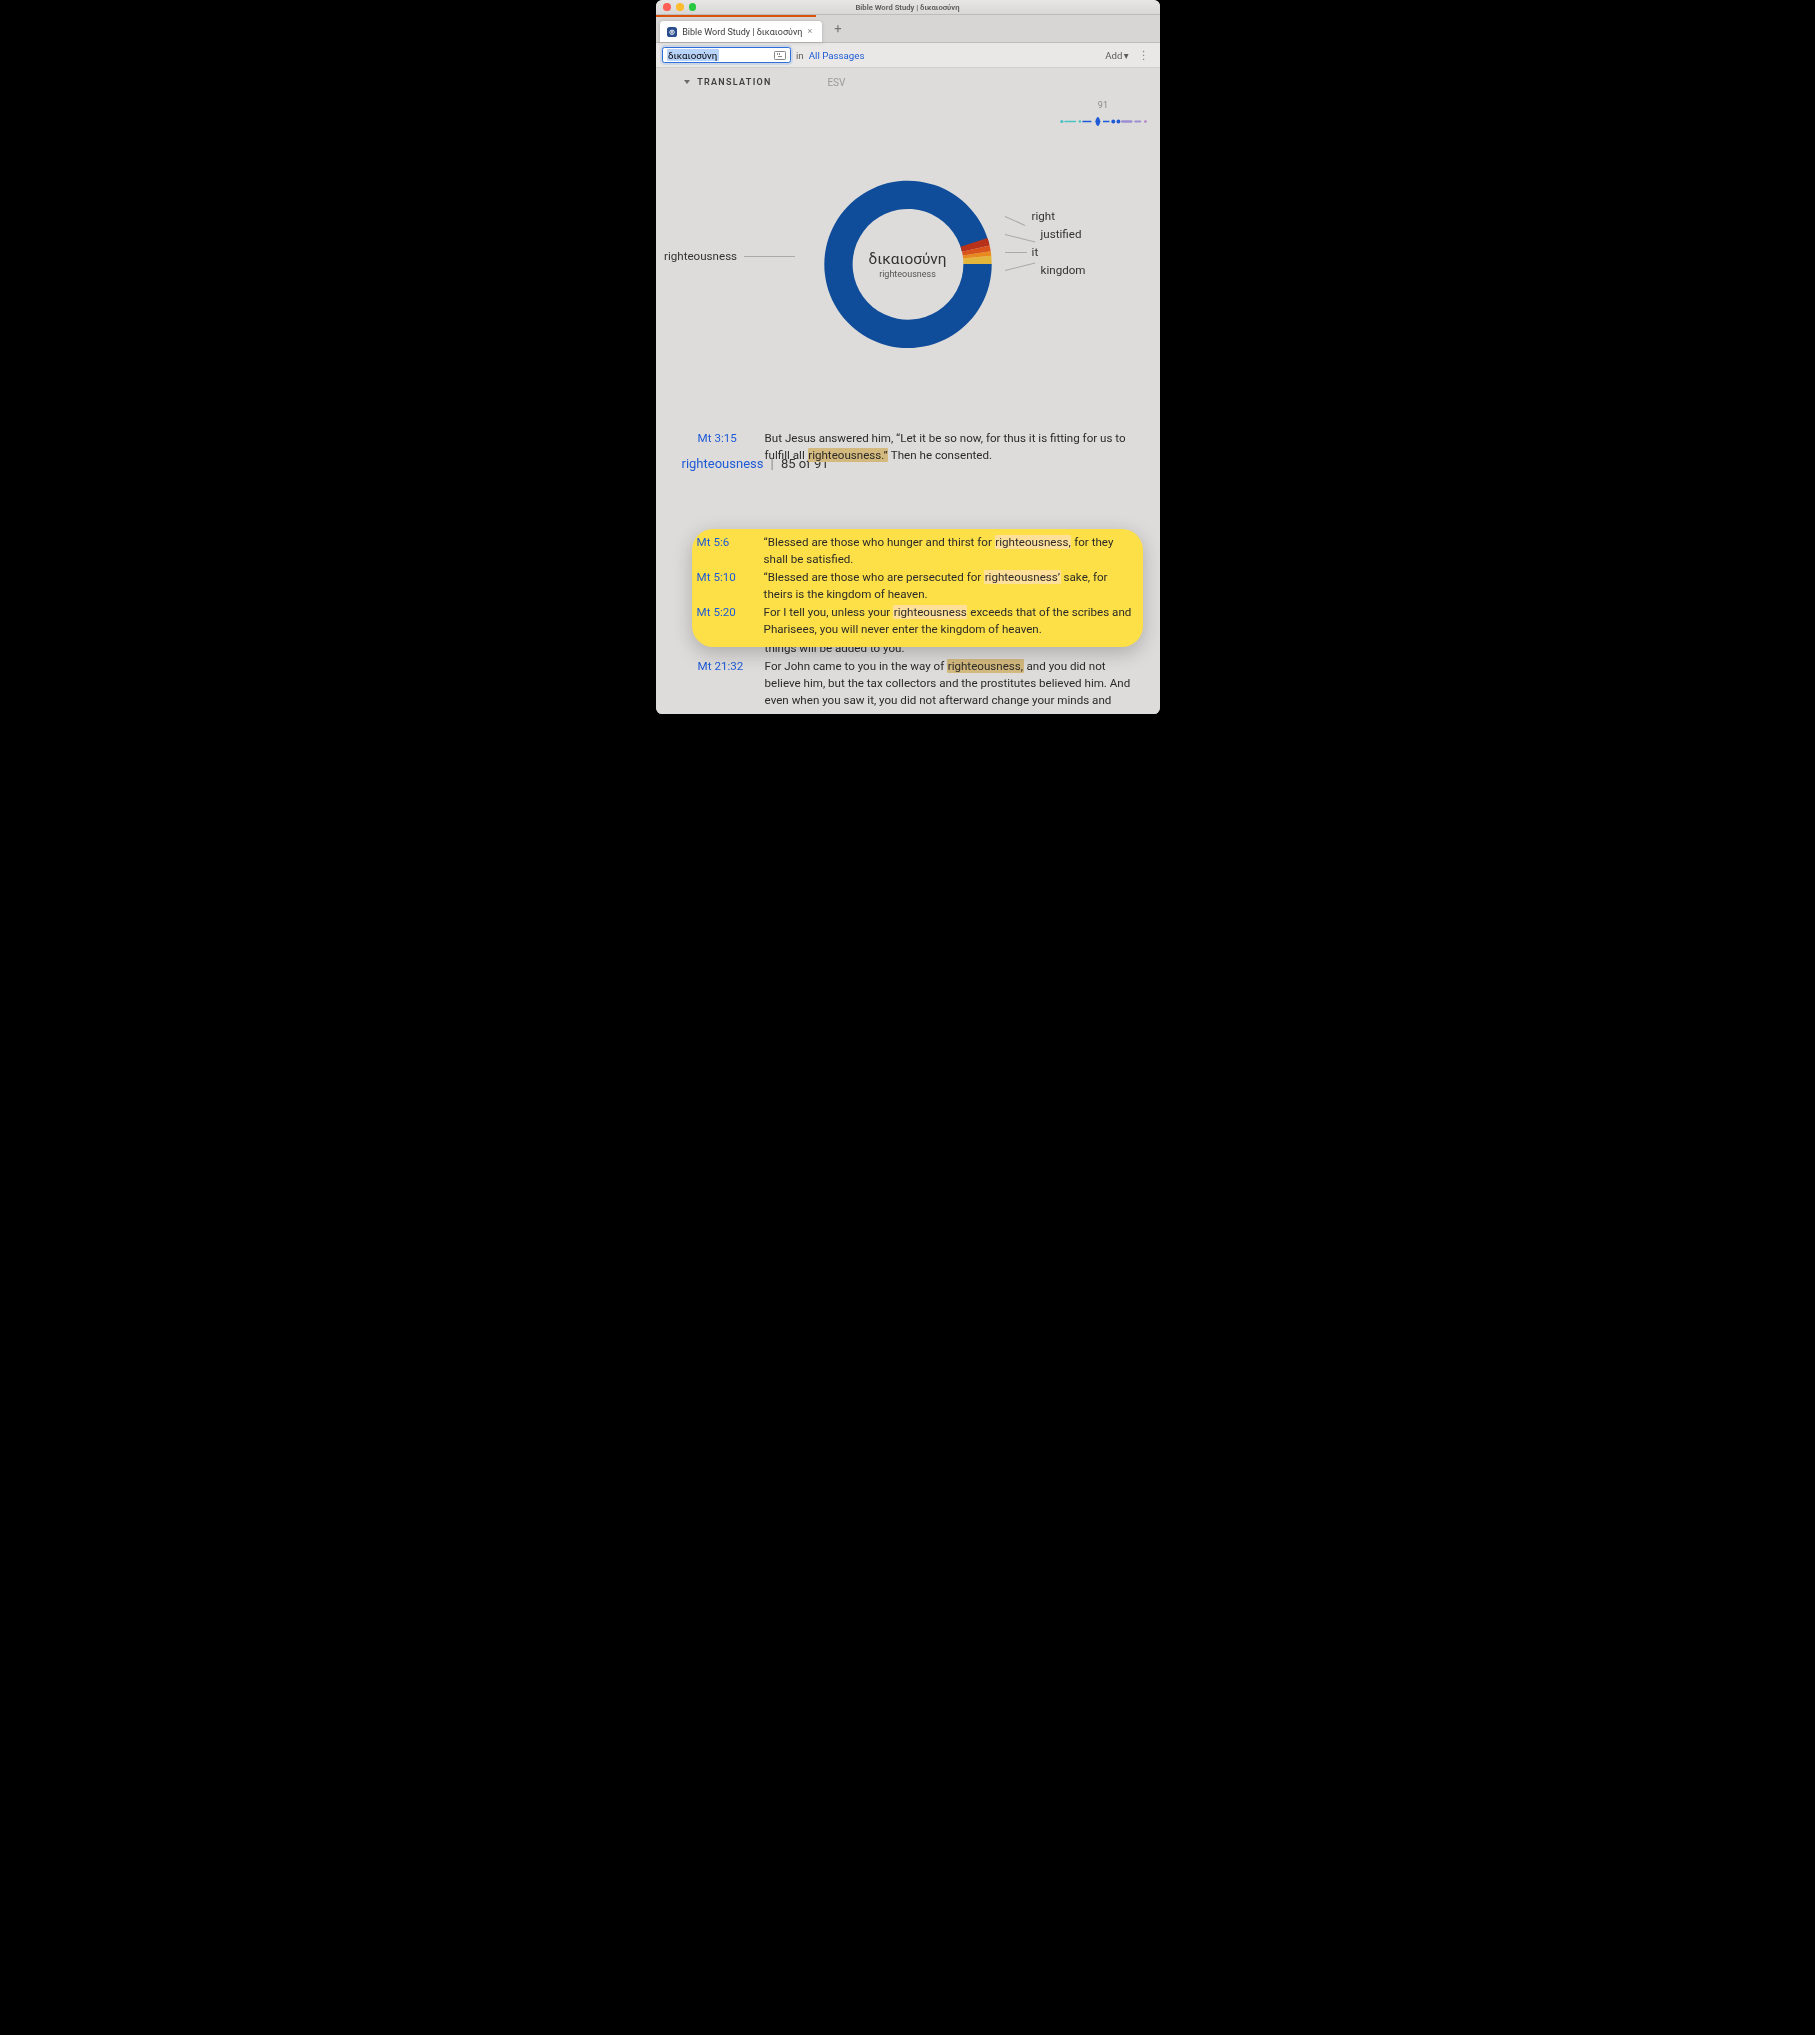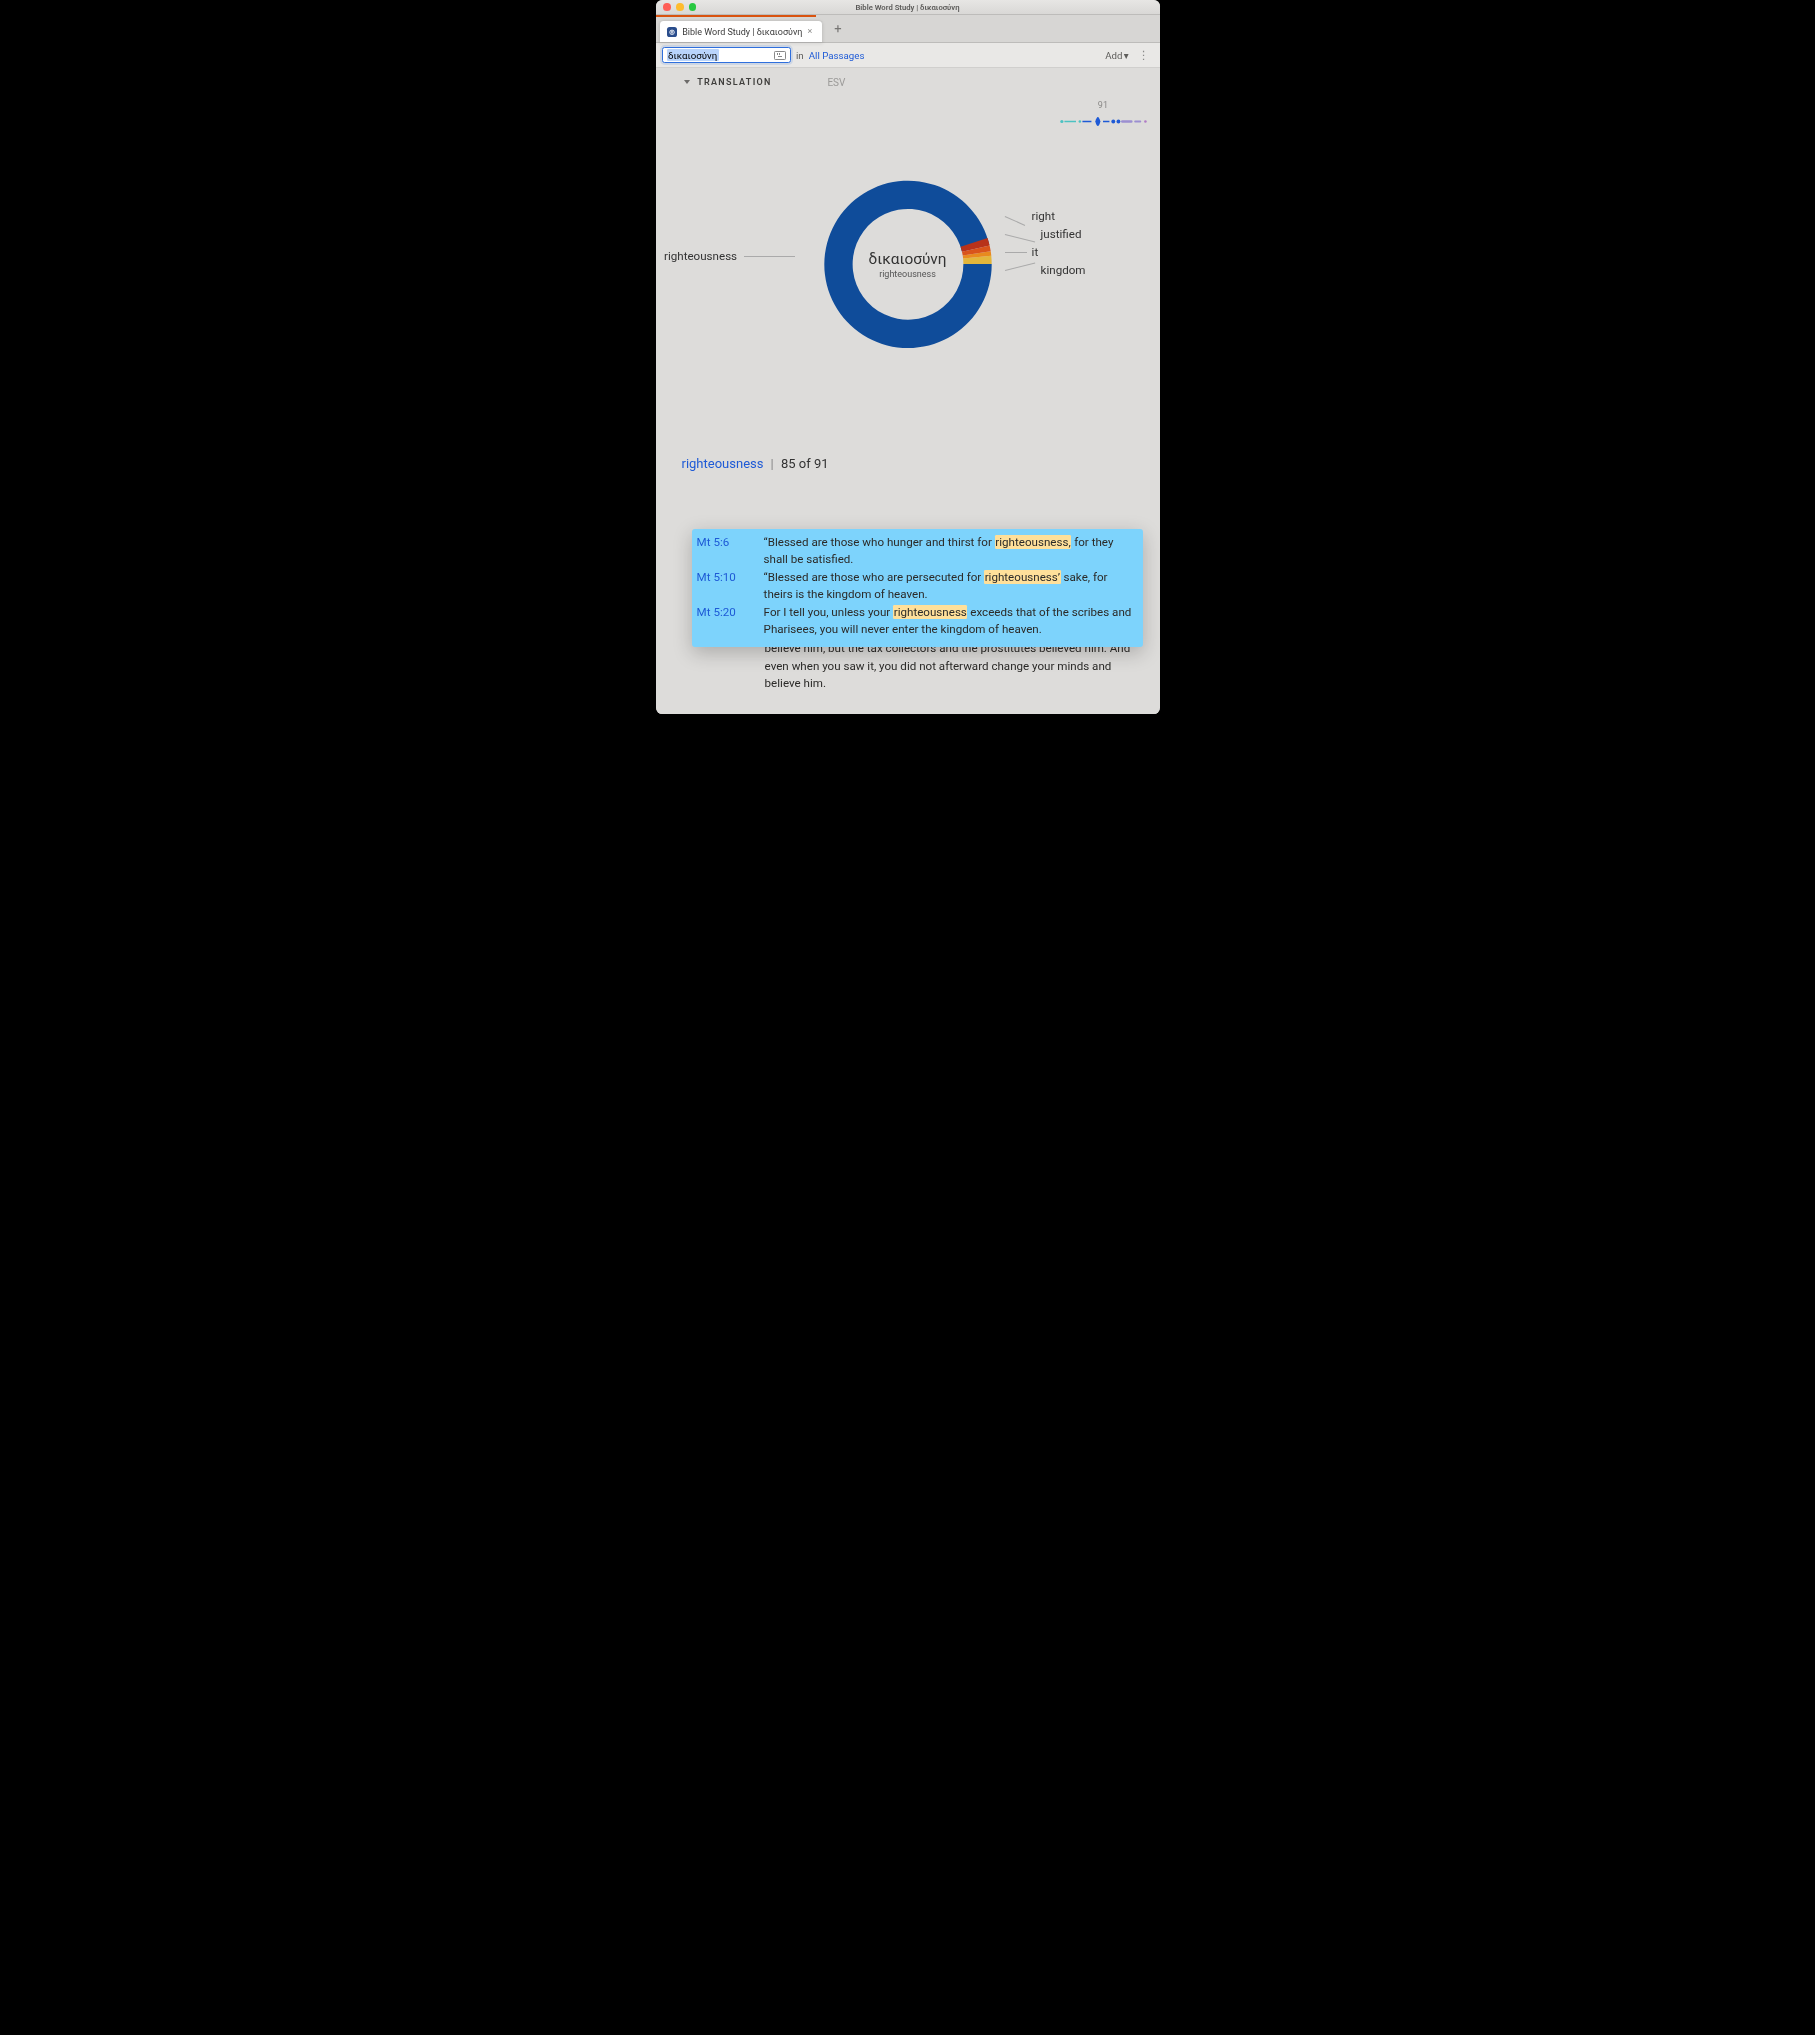--- a/index.html
+++ b/index.html
@@ -192,22 +192,22 @@
     color: #2b2a28;
     padding: 0 5.1px;
   }
   .ref { color: #1e5ad6; cursor: pointer; white-space: nowrap; }
   .hl { background: #d3b97e; border-radius: 1.3px; padding: 0 0.6px; }
 
   .highlight-card {
     position: absolute;
     left: 36px; right: 16.7px;
     top: 461px;
-    background: #7dd3fc;
-    border-radius: 3px;
+    background: #fde047;
+    border-radius: 21px;
     box-shadow: 0 5.1px 19.3px rgba(0,0,0,0.22);
     padding: 5.1px 9px 9px 5.1px;
   }
   .highlight-card .refrow { padding: 0 0; }
   .highlight-card .hl { background: #ffe09a; }
 </style>
 </head>
 <body>
 
 <div class="window">
@@ -313,20 +313,24 @@
       </div>
     </div>
 
     <div class="results-head">
       <span class="term">righteousness</span>
       <span class="sep">|</span>
       <span>85 of 91</span>
     </div>
 
     <div class="refs" id="verse-list">
+        <div class="refrow">
+          <div class="ref">Mt 3:15</div>
+          <div>But Jesus answered him, “Let it be so now, for thus it is fitting for us to fulfill all <span class="hl">righteousness.”</span> Then he consented.</div>
+        </div>
         <div style="height: 106px;"></div>
         <div class="refrow">
           <div class="ref">Mt 6:1</div>
           <div>“Beware of practicing your <span class="hl">righteousness</span> before other people in order to be seen by them, for then you will have no reward from your Father who is in heaven.</div>
         </div>
         <div class="refrow">
           <div class="ref">Mt 6:33</div>
           <div>But seek first the kingdom of God and his <span class="hl">righteousness,</span> and all these things will be added to you.</div>
         </div>
         <div class="refrow">

